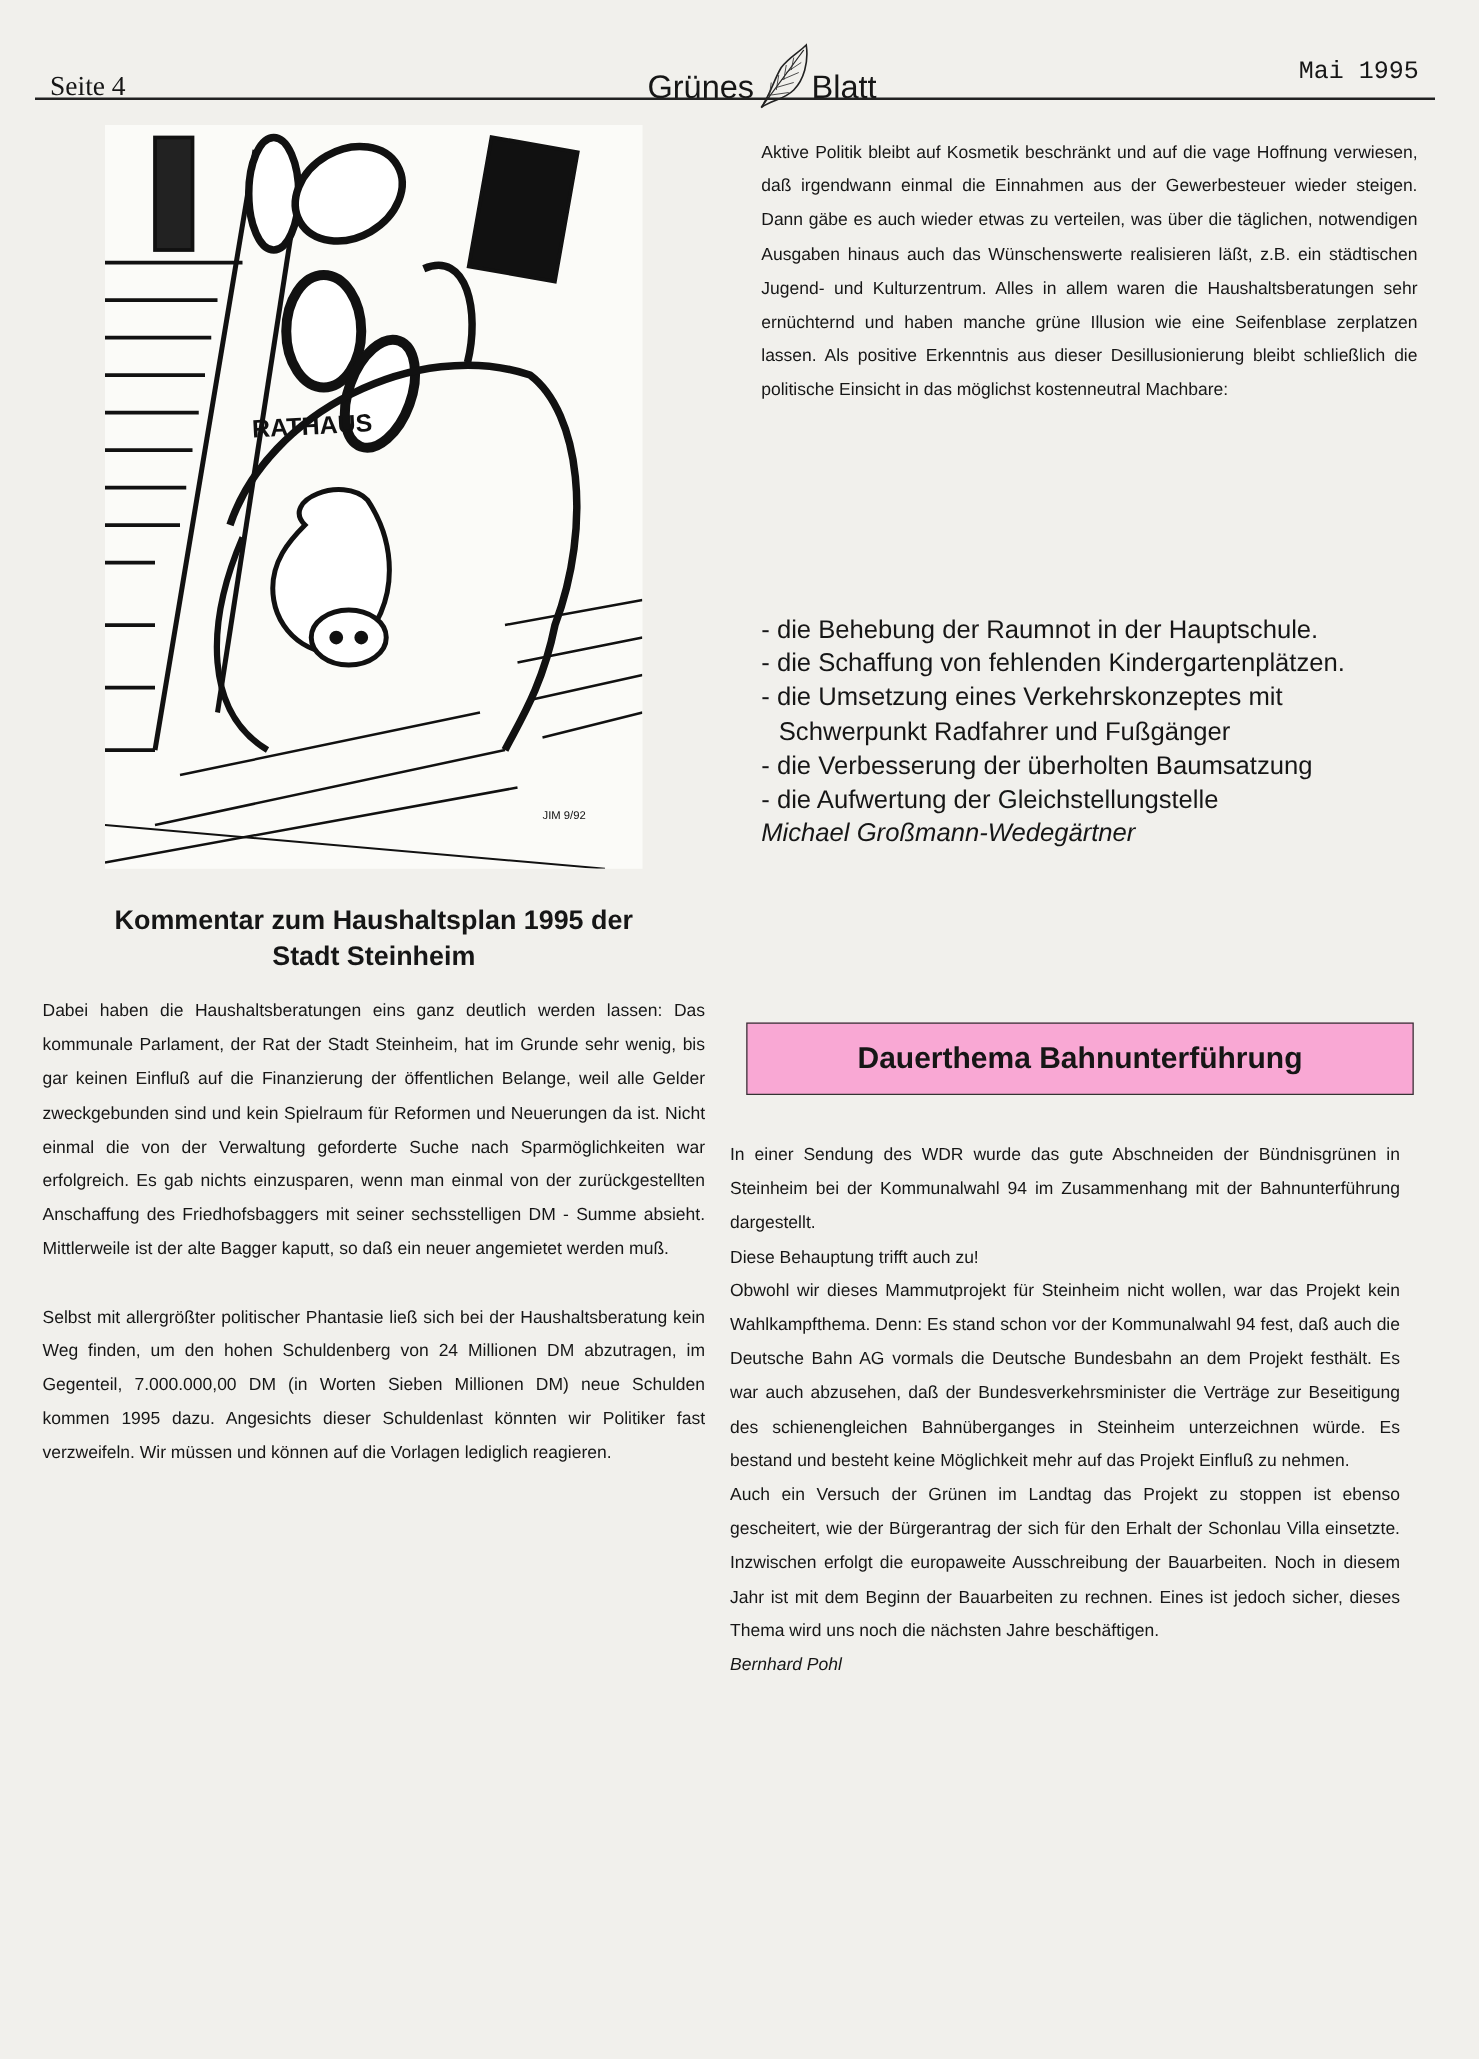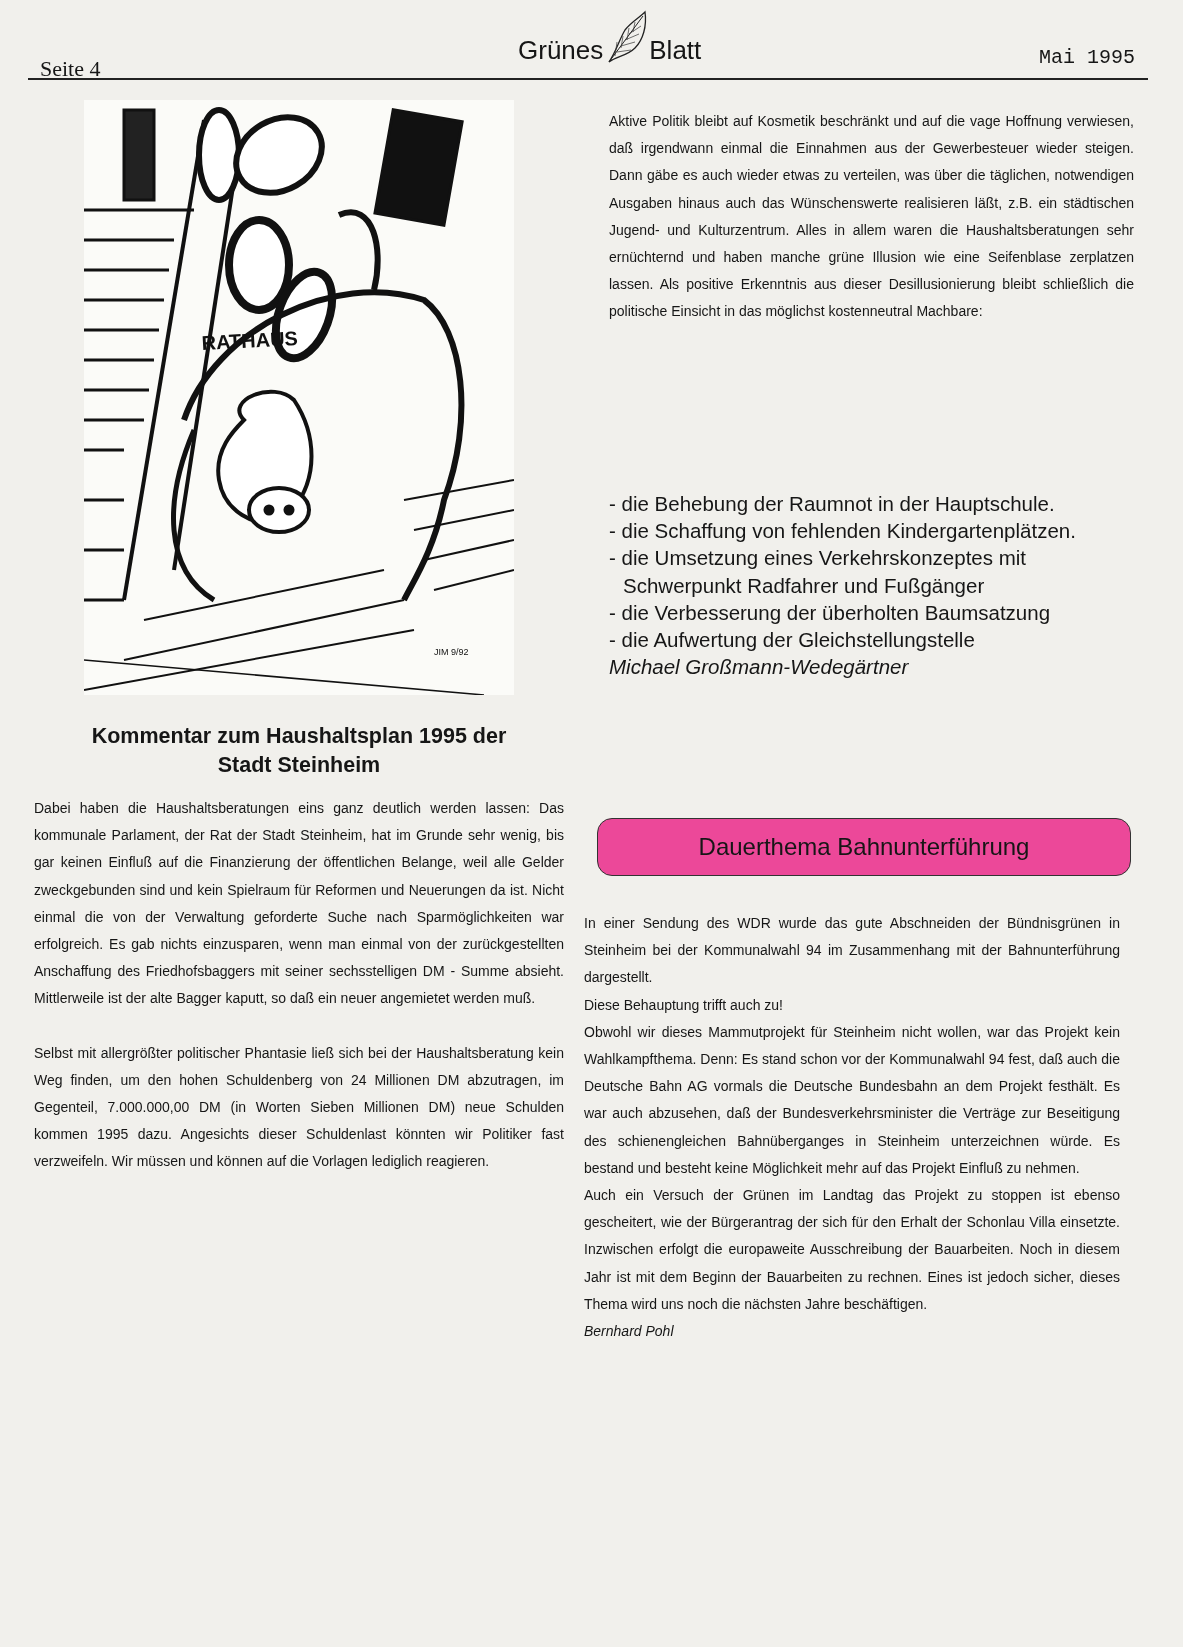--- a/index.html
+++ b/index.html
@@ -5,41 +5,41 @@
   html, body { margin: 0; padding: 0; }
   body {
     width: 1183px; height: 1647px; position: relative; overflow: hidden;
     background: #f1f0ec;
     color: #161616;
     font-family: "Liberation Sans", "DejaVu Sans", sans-serif;
   }
   .header { position: absolute; left: 0; top: 0; width: 1183px; height: 90px; }
   .hdr-left { position: absolute; left: 40px; top: 56px; font-family: "Liberation Serif", serif; font-size: 22px; }
   .hdr-right { position: absolute; right: 48px; top: 46px; font-family: Liberation Mono, monospace; font-size: 20px; }
-  .masthead { position: absolute; left: 518px; top: 24px; font-size: 26px; display: flex; align-items: flex-end; }
+  .masthead { position: absolute; left: 518px; top: 48px; font-size: 26px; display: flex; align-items: center; }
   .masthead .leaf { width: 46px; height: 56px; margin: -14px 0 0 0; }
   .rule { position: absolute; left: 28px; top: 78px; width: 1120px; height: 2px; background: #222; }
 
   .cartoon { position: absolute; left: 84px; top: 100px; width: 430px; height: 595px; background: #fbfbf8; overflow: hidden; }
   .cartoon svg { width: 100%; height: 100%; display: block; }
 
   .col { position: absolute; font-size: 14px; line-height: 27.2px; text-align: justify; }
   .col p { margin: 0; }
   .left-col { left: 34px; top: 795px; width: 530px; }
   .title1 { position: absolute; left: 34px; top: 722px; width: 530px; text-align: center; font-weight: bold; font-size: 21.5px; line-height: 29px; }
 
   .right-col { left: 609px; top: 108px; width: 525px; }
   .list { position: absolute; left: 609px; top: 490px; width: 525px; font-size: 20.5px; line-height: 27.2px; }
   .list .item { padding-left: 14px; text-indent: -14px; }
   .author { font-style: italic; }
 
   .banner { position: absolute; left: 597px; top: 818px; width: 532px; height: 56px;
-    background: #ec4899; border: 1.5px solid #333; border-radius: 15px;
+    background: #f9a8d4; border: 1.5px solid #333; border-radius: 0;
     display: flex; align-items: center; justify-content: center;
-    font-weight: normal; font-size: 24px; }
+    font-weight: bold; font-size: 24px; }
   .right-col2 { left: 573px; top: 910px; width: 536px; margin-left: 11px; }
   .gap { height: 27px; }
 </style>
 </head>
 <body>
 
 <div class="header">
   <div class="hdr-left">Seite 4</div>
   <div class="masthead">
     <span>Grünes</span>

